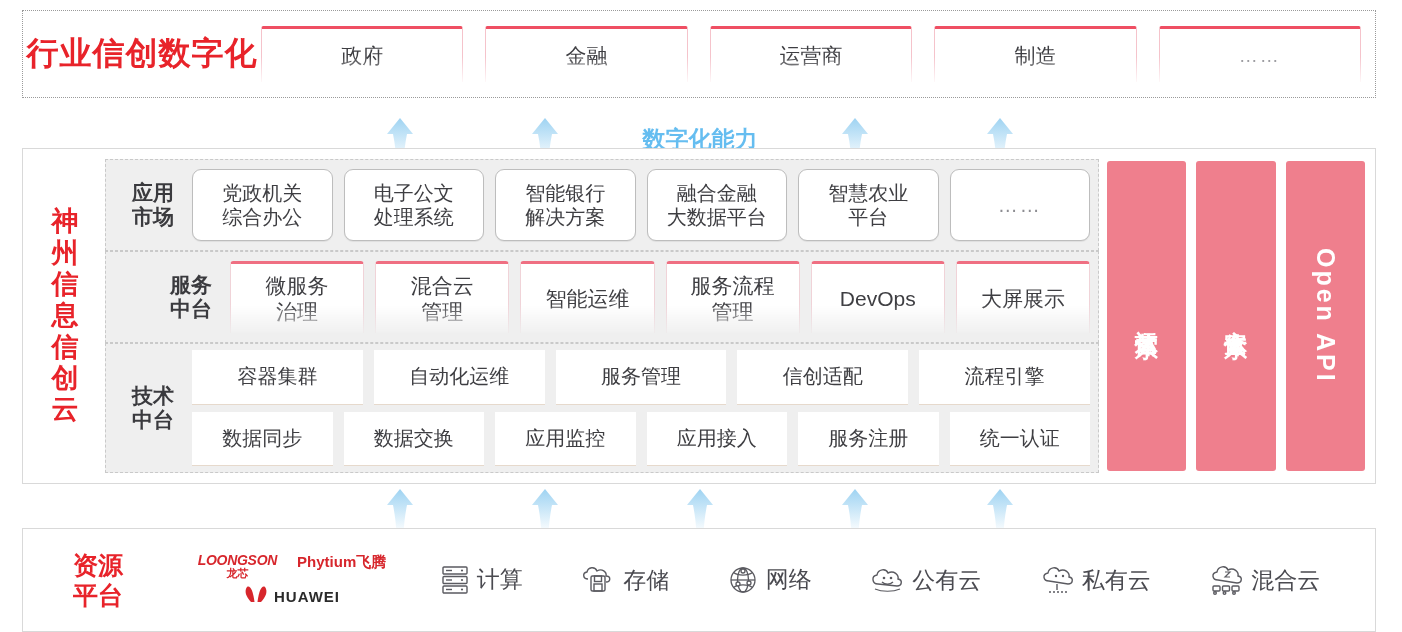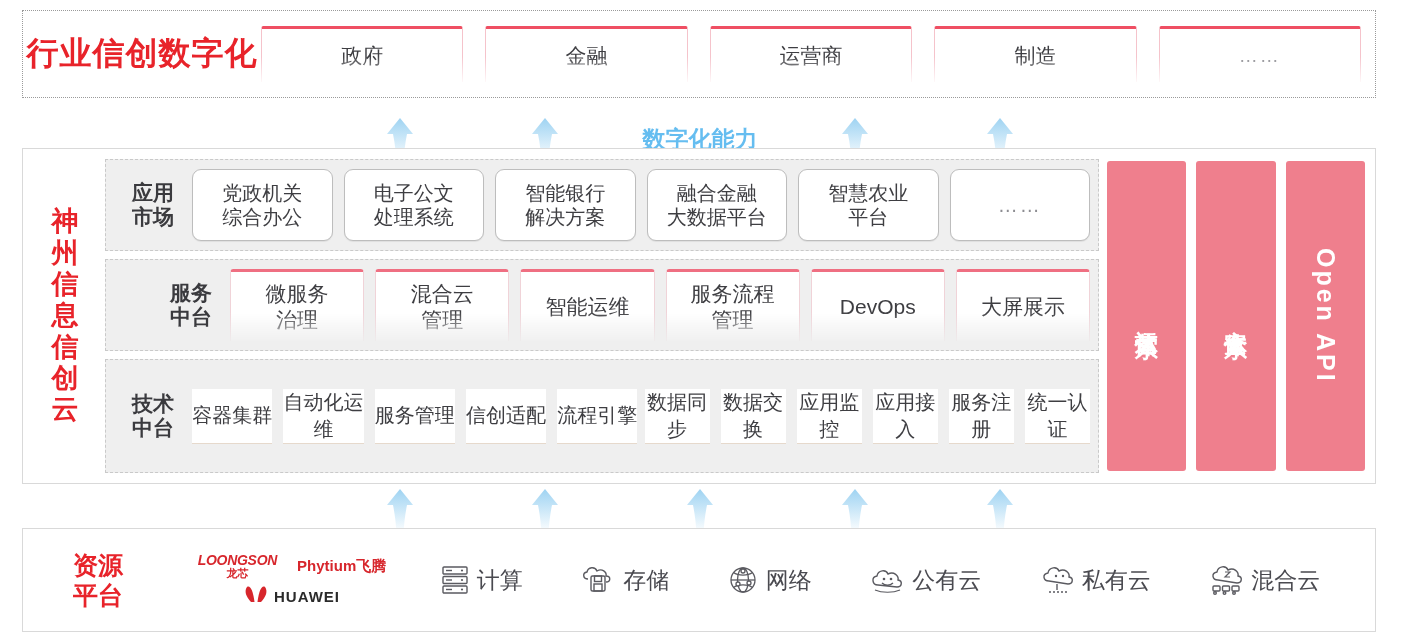--- a/index.html
+++ b/index.html
@@ -71,41 +71,41 @@
     flex:0 0 72px;
     display:flex;flex-direction:column;
     align-items:center;justify-content:center;
     color:#e8232a;font-size:27px;font-weight:bold;
     line-height:1.16;
     padding-left:6px;
   }
   .cloud-body{
     flex:1;display:flex;padding:10px 10px 10px 4px;box-sizing:border-box;gap:8px;
   }
-  .stack-rows{flex:1;display:flex;flex-direction:column;gap:8px;}
+  .stack-rows{flex:1;display:flex;flex-direction:column;gap:0;}
 
   .srow{
     background:#efefef;
     border:1px dashed #c9c9c9;
     box-sizing:border-box;
     display:flex;align-items:center;
     padding:6px 8px;
   }
   .srow.app{flex:0 0 92px;}
   .srow.svc{flex:0 0 92px;padding-left:46px;}
   .srow.tech{flex:1;}
 
   .row-label{
     flex:0 0 78px;
     text-align:center;
     color:#3a3a3e;font-size:21px;font-weight:bold;line-height:1.14;
     white-space:nowrap;
   }
   .row-cards{flex:1;display:flex;gap:11px;height:100%;align-items:center;}
-  .row-cards.two-line{flex-direction:row;gap:7px;}
+  .row-cards.two-line{flex-direction:column;gap:7px;}
   .cards-line{display:flex;gap:11px;width:100%;flex:1;}
 
   
   .app-card{
     flex:1;height:72px;
     background:#fff;
     border:1px solid #bdbdbd;
     border-radius:9px;
     box-sizing:border-box;
     display:flex;align-items:center;justify-content:center;
@@ -171,34 +171,34 @@
     display:flex;align-items:center;
   }
   .res-title{
     flex:0 0 150px;text-align:center;
     color:#e8232a;font-size:25px;font-weight:bold;line-height:1.2;
   }
   .res-logos{
     flex:0 0 238px;
     display:flex;flex-direction:column;align-items:center;justify-content:center;gap:6px;
   }
-  .logo-line{display:flex;align-items:center;justify-content:center;gap:20px;}
+  .logo-line{display:flex;justify-content:center;gap:20px;}
   .logo-loongson{display:flex;flex-direction:column;align-items:center;line-height:1;}
   .logo-loongson .lg-en{
     color:#d7262c;font-size:14px;font-weight:bold;font-style:italic;letter-spacing:-0.3px;
   }
   .logo-loongson .lg-cn{color:#d7262c;font-size:11px;font-weight:bold;margin-top:1px;}
   .logo-phytium{
     color:#d7262c;font-size:15px;font-weight:bold;white-space:nowrap;
   }
   .logo-huawei{display:flex;align-items:center;gap:6px;}
   .logo-huawei .hw-txt{color:#2a2a2a;font-size:15px;font-weight:bold;letter-spacing:1px;}
 
   .res-items{flex:1;display:flex;align-items:center;justify-content:space-around;padding-right:26px;}
-  .res-item{display:flex;align-items:center;gap:7px;}
+  .res-item{display:flex;gap:7px;}
   .res-item .ri-label{font-size:23px;color:#4a4a50;white-space:nowrap;}
   .res-item svg{display:block;}
 </style>
 </head>
 <body>
 
 <div class="industry-band">
   <div class="industry-title">行业信创数字化</div>
   <div class="industry-cards" id="industry-cards">
       <div class="ind-card">

